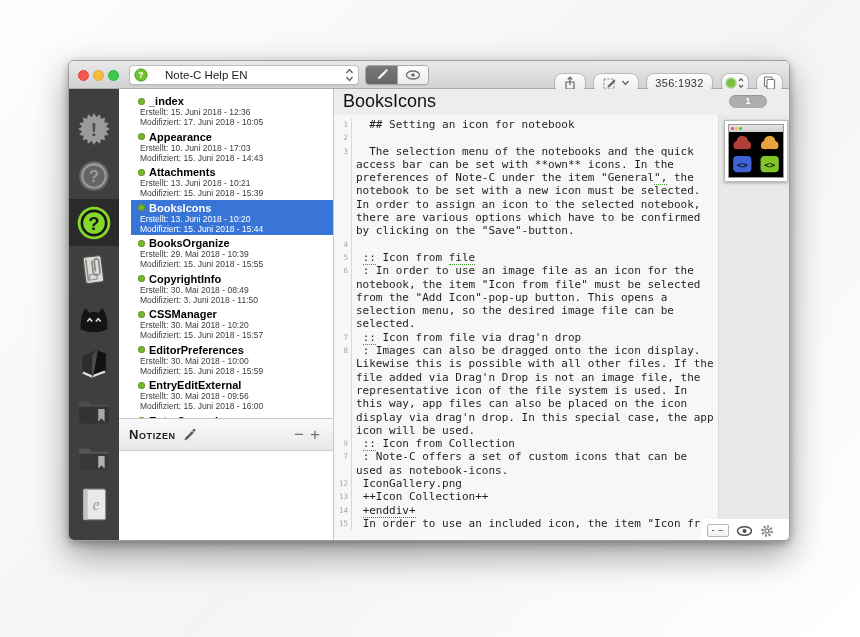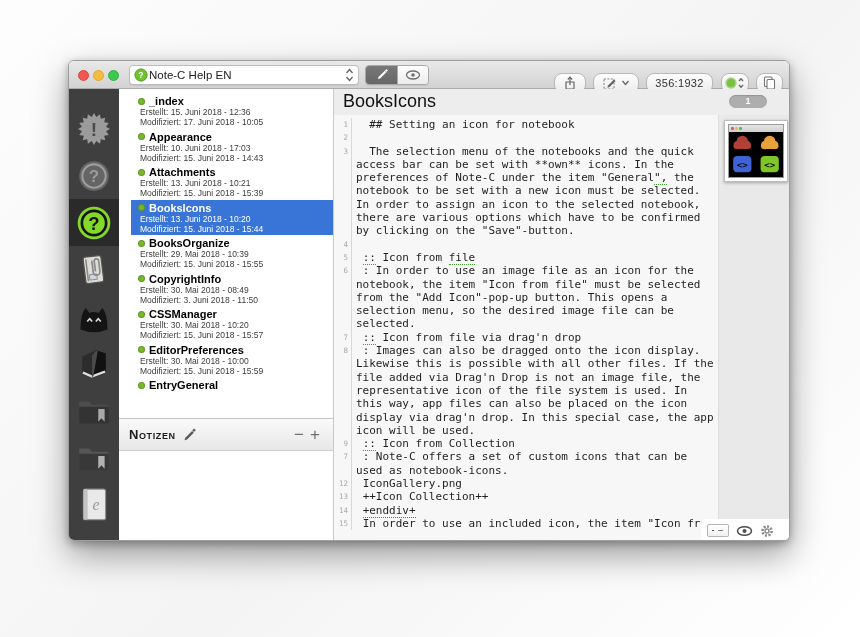--- a/index.html
+++ b/index.html
@@ -20,21 +20,21 @@
   .titlebar{position:absolute;left:0;top:0;width:100%;height:28px;
     background:linear-gradient(#e9e9e9,#d2d2d2);border-bottom:1px solid #ababab;}
   .tl{position:absolute;top:8.5px;width:11px;height:11px;border-radius:50%;}
   .tl.red{left:9px;background:var(--traffic-red);border:1px solid #dd4a44;}
   .tl.yellow{left:24px;background:var(--traffic-yellow);border:1px solid #dfa637;}
   .tl.green{left:39px;background:var(--traffic-green);border:1px solid #30b13f;}
 
   .popup{position:absolute;left:60px;top:4px;width:230px;height:20px;background:#fff;
     border:1px solid #bdbdbd;border-radius:4px;display:flex;align-items:center;padding:0 4px;
     box-shadow:0 1px 1px rgba(0,0,0,.08);}
-  .popup .ptxt{flex:1;font-size:11.5px;color:#222;margin-left:1px;white-space:nowrap;overflow:hidden;}
+  .popup .ptxt{flex:1;font-size:11.5px;color:#222;margin-left:17px;white-space:nowrap;overflow:hidden;}
 
   .seg{position:absolute;left:296px;top:4px;height:20px;display:flex;border:1px solid #a9a9a9;border-radius:4px;overflow:hidden;box-shadow:0 1px 1px rgba(0,0,0,.08);}
   .seg>div{width:31px;display:flex;align-items:center;justify-content:center;}
   .seg .on{background:linear-gradient(#787878,#666);}
   .seg .off{background:linear-gradient(#fdfdfd,#ececec);border-left:1px solid #a9a9a9;}
 
   .tbtn{position:absolute;top:4px;height:20px;background:linear-gradient(#fdfdfd,#ececec);
     border:1px solid #b9b9b9;border-radius:8px;display:flex;align-items:center;justify-content:center;
     box-shadow:0 1px 1px rgba(0,0,0,.08);margin-top:8px;}
   .counter{font-size:11px;color:#333;letter-spacing:.3px;}
@@ -298,20 +298,28 @@
           <div class="dt">Erstellt: 30. Mai 2018 - 10:20</div>
           <div class="dt">Modifiziert: 15. Juni 2018 - 15:57</div>
         </div>
         <div class="list-item">
           <div class="nrow">
             <span class="dot"></span>
             <span class="nm">EditorPreferences</span>
           </div>
           <div class="dt">Erstellt: 30. Mai 2018 - 10:00</div>
           <div class="dt">Modifiziert: 15. Juni 2018 - 15:59</div>
+        </div>
+        <div class="list-item">
+          <div class="nrow">
+            <span class="dot"></span>
+            <span class="nm">EntryEditExternal</span>
+          </div>
+          <div class="dt">Erstellt: 30. Mai 2018 - 09:56</div>
+          <div class="dt">Modifiziert: 15. Juni 2018 - 16:00</div>
         </div>
         <div class="list-item">
           <div class="nrow">
             <span class="dot"></span>
             <span class="nm">EntryGeneral</span>
           </div>
         </div>
       </div>
     <div class="list-footer">
       <span class="flabel">Notizen</span>

